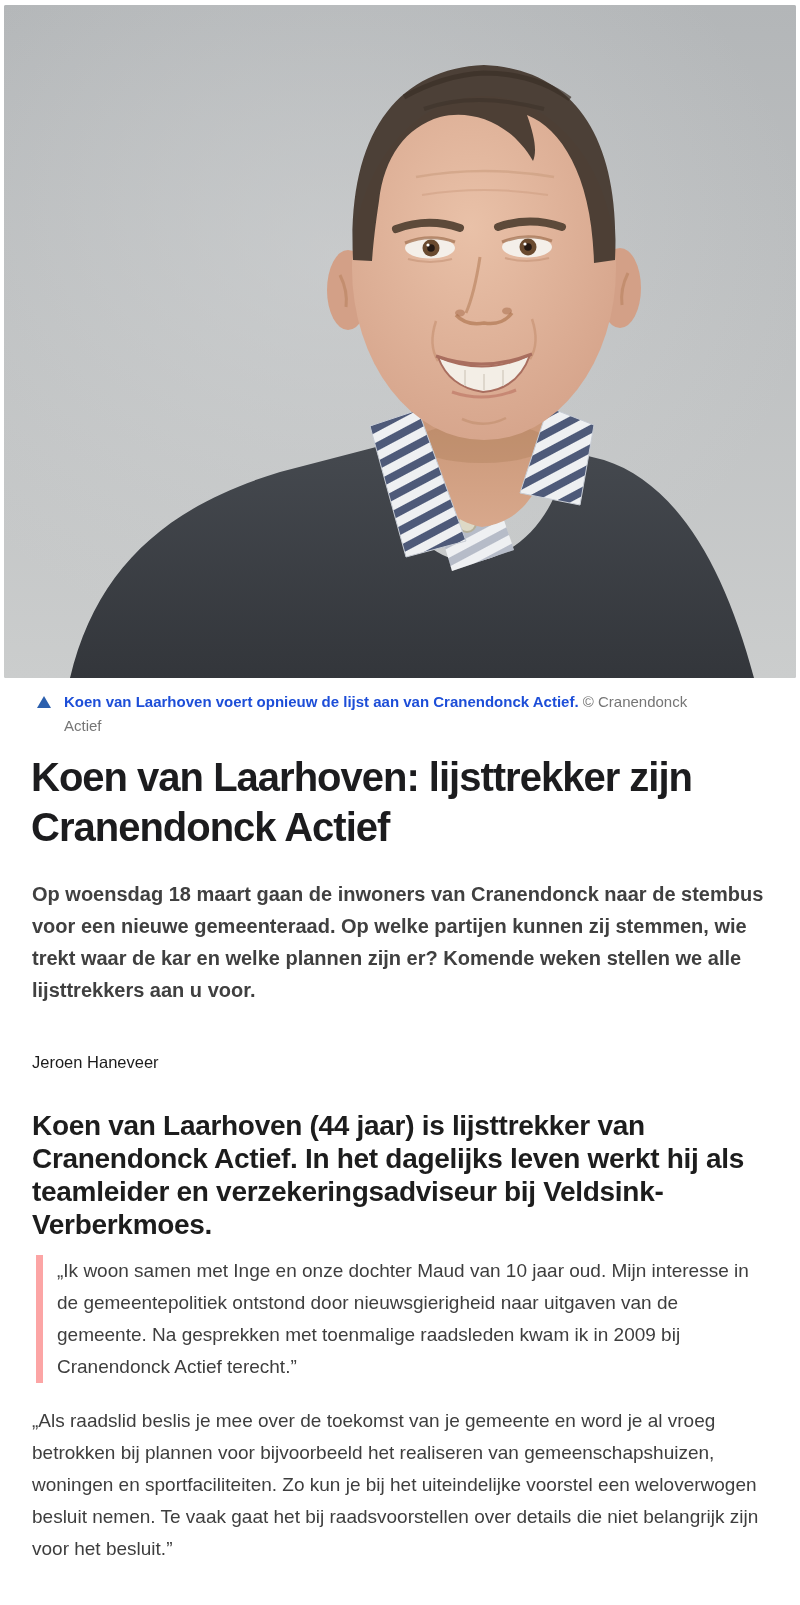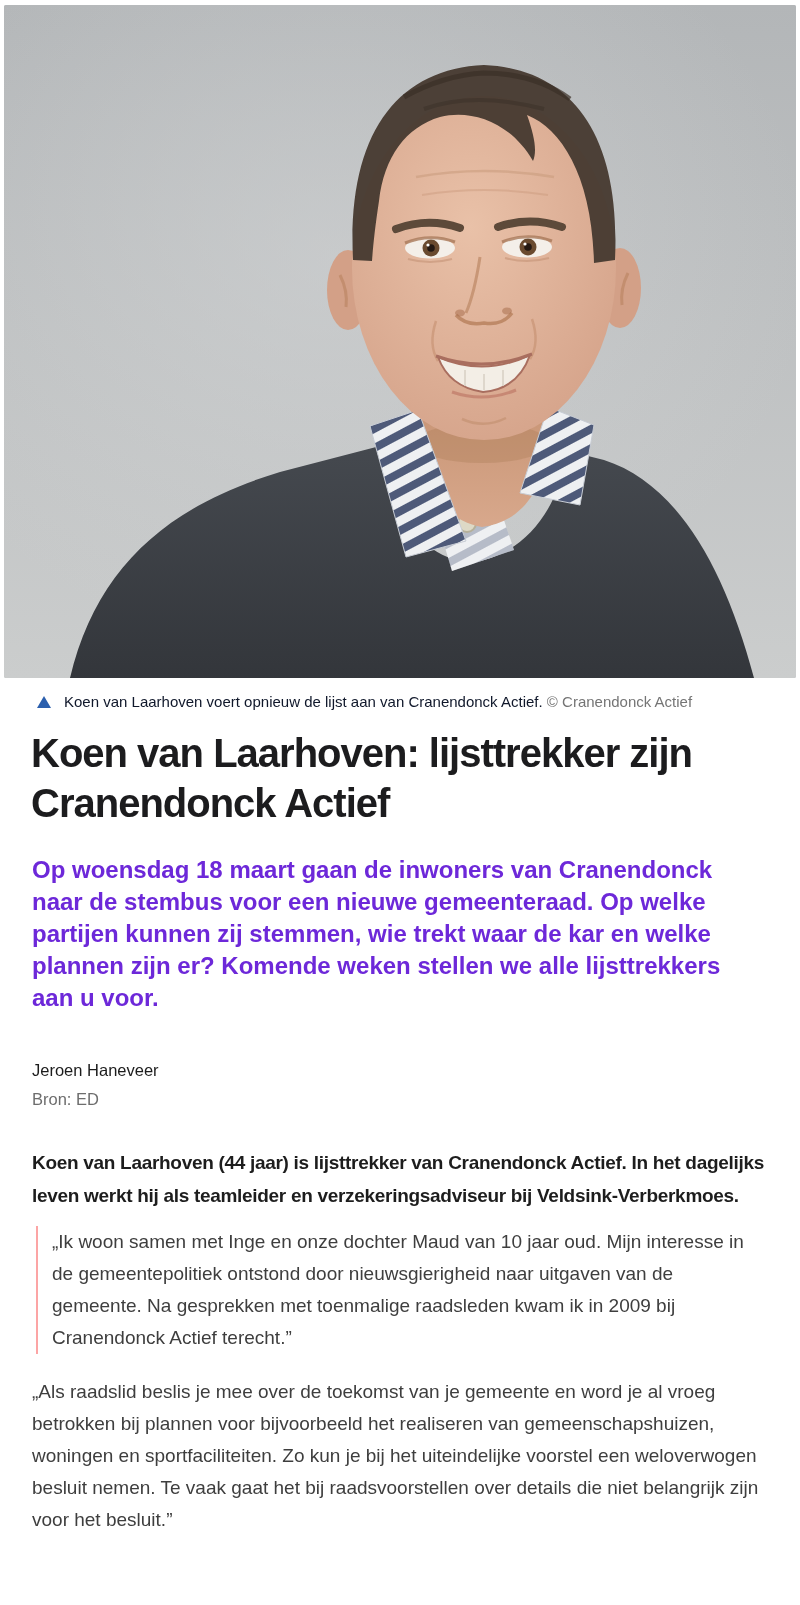--- a/index.html
+++ b/index.html
@@ -15,44 +15,44 @@
   .photo-wrap svg { display:block; width:792px; height:673px; }
 
   
   figcaption {
     display:flex; align-items:flex-start; gap:13px;
     margin:12px 32px 0 33px;
     font-size:15px; line-height:24px;
   }
   figcaption .marker { flex:0 0 auto; margin-top:6px; }
   figcaption p { max-width:660px; }
-  figcaption .cap-bold { font-weight:400; color:#0f172a; }
+  figcaption .cap-bold { font-weight:700; color:#1d4ed8; }
   figcaption .cap-credit { font-weight:400; color:#757575; }
 
   
   h1 {
     margin:14px 30px 0 31px;
     font-size:40px; line-height:50px; font-weight:800;
     letter-spacing:-1px; color:#1c1c1e;
   }
   .intro {
     margin:26px 32px 16px 32px;
-    font-size:24px; line-height:32px; font-weight:700; color:#6d28d9;
+    font-size:20px; line-height:32px; font-weight:700; color:#404040;
   }
   .byline { margin:42px 32px 0 32px; font-size:16.5px; line-height:29px; }
   .byline .author { font-weight:400; color:#1c1c1c; }
   .byline .source, .byline .date { font-weight:400; color:#6d6d6d; }
   .lead {
     margin:32px 32px 0 32px;
-    font-size:19px; line-height:33px; font-weight:700;
+    font-size:28px; line-height:33px; font-weight:700;
     letter-spacing:-0.3px; color:#1d1d1d;
   }
   blockquote {
     margin:14px 32px 0 36px;
-    border-left:2px solid #fca5a5;
+    border-left:7px solid #fca5a5;
     padding-left:14px;
     font-size:19px; line-height:32px; color:#3e3e3e;
   }
   .body-par {
     margin:22px 32px 12px 32px;
     font-size:19px; line-height:32px; color:#3e3e3e;
   }
 </style>
 </head>
 <body>
@@ -171,21 +171,20 @@
   </figcaption>
 </figure>
 
 <main>
   <h1>Koen van Laarhoven: lijsttrekker zijn Cranendonck Actief</h1>
 
   <p class="intro">Op woensdag 18 maart gaan de inwoners van Cranendonck naar de stembus voor een nieuwe gemeenteraad. Op welke partijen kunnen zij stemmen, wie trekt waar de kar en welke plannen zijn er? Komende weken stellen we alle lijsttrekkers aan u voor.</p>
 
   <div class="byline">
     <div class="author">Jeroen Haneveer</div>
-    <div class="source">Bron: ED</div>
   </div>
 
   <p class="lead">Koen van Laarhoven (44 jaar) is lijsttrekker van Cranendonck Actief. In het dagelijks leven werkt hij als teamleider en verzekeringsadviseur bij Veldsink-Verberkmoes.</p>
 
   <blockquote>„Ik woon samen met Inge en onze dochter Maud van 10 jaar oud. Mijn interesse in de gemeentepolitiek ontstond door nieuwsgierigheid naar uitgaven van de gemeente. Na gesprekken met toenmalige raadsleden kwam ik in 2009 bij Cranendonck Actief terecht.”</blockquote>
 
   <p class="body-par">„Als raadslid beslis je mee over de toekomst van je gemeente en word je al vroeg betrokken bij plannen voor bijvoorbeeld het realiseren van gemeenschapshuizen, woningen en sportfaciliteiten. Zo kun je bij het uiteindelijke voorstel een weloverwogen besluit nemen. Te vaak gaat het bij raadsvoorstellen over details die niet belangrijk zijn voor het besluit.”</p>
 </main>
 
 </body></html>

